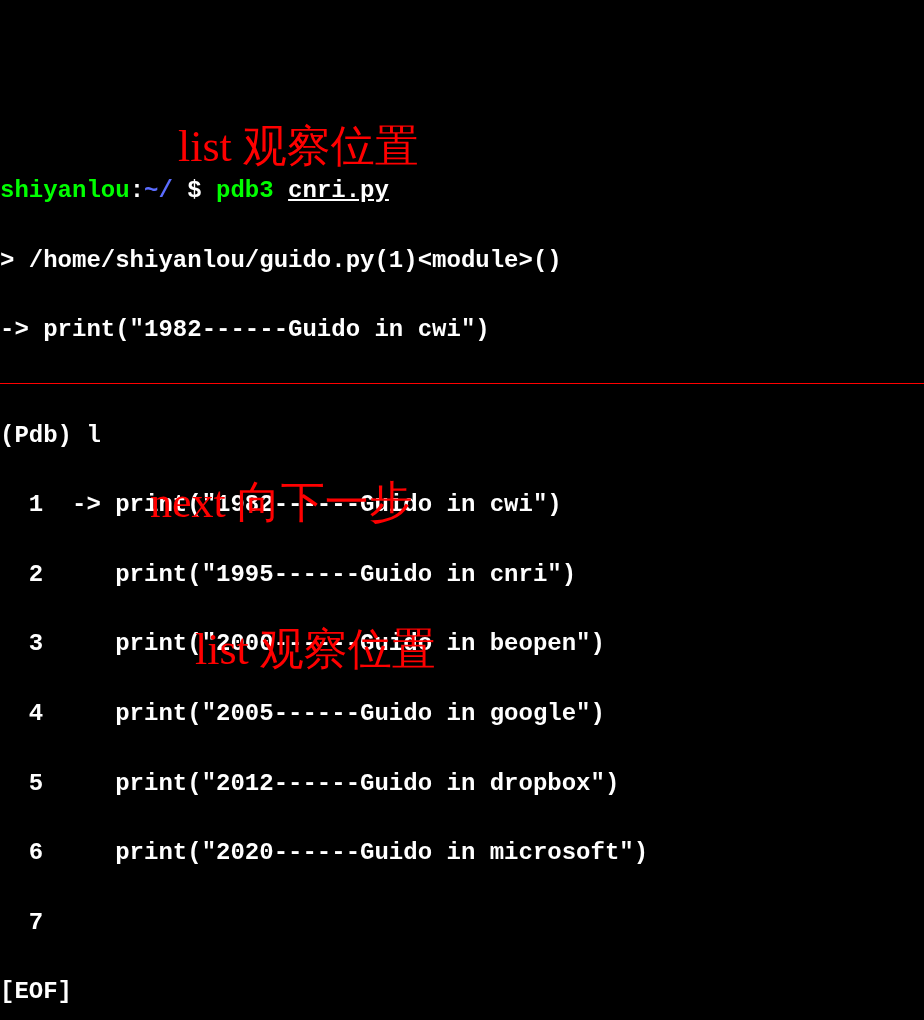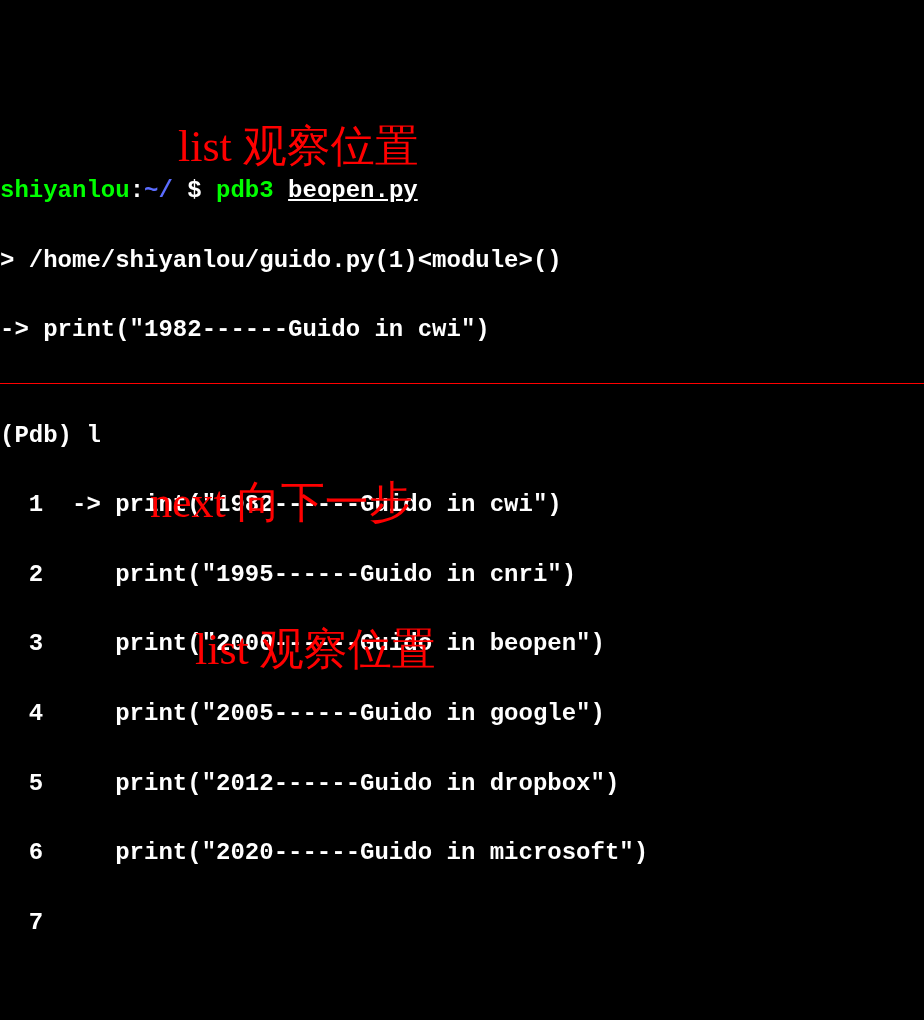--- a/index.html
+++ b/index.html
@@ -39,32 +39,33 @@
     .line {
       display: block;
     }
   </style>
 </head>
 <body>
 
 
 
 <div class="term">
-<span class="line"><span class="green">shiyanlou</span><span class="white">:</span><span class="blue">~/</span><span class="white"> $ </span><span class="green">pdb3 </span><span class="white" style="text-decoration:underline">beopen.py</span></span>
+<span class="line"><span class="green">shiyanlou</span><span class="white">:</span><span class="blue">~/</span><span class="white"> $ </span><span class="green">pdb3 </span><span class="white" style="text-decoration:underline">cnri.py</span></span>
 <span class="line">&gt; /home/shiyanlou/guido.py(1)&lt;module&gt;()</span>
 <span class="line">-&gt; print("1982------Guido in cwi")</span>
 <div class="red-sep"></div>
 <span class="line">(Pdb) l</span>
 <span class="line">  1  -&gt; print("1982------Guido in cwi")</span>
 <span class="line">  2     print("1995------Guido in cnri")</span>
 <span class="line">  3     print("2000------Guido in beopen")</span>
 <span class="line">  4     print("2005------Guido in google")</span>
 <span class="line">  5     print("2012------Guido in dropbox")</span>
 <span class="line">  6     print("2020------Guido in microsoft")</span>
 <span class="line">  7</span>
+<span class="line">[EOF]</span>
 
 
 
 
 
 
 
 
 
 

